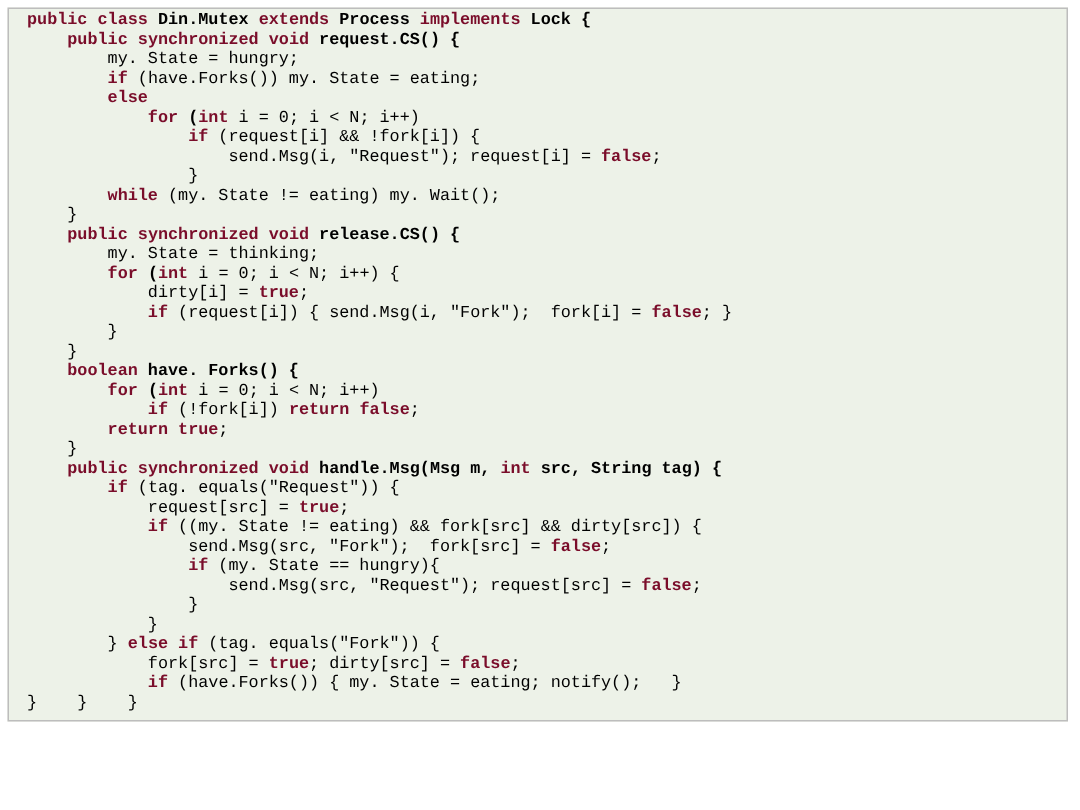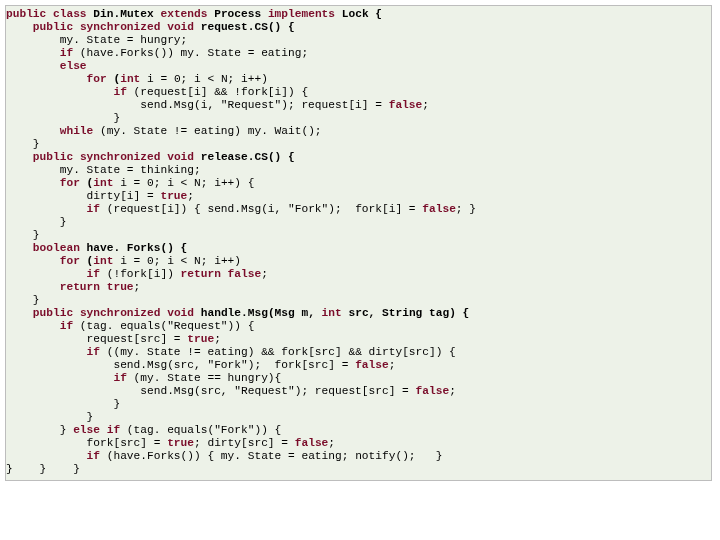--- a/index.html
+++ b/index.html
@@ -7,21 +7,21 @@
     padding: 0;
     background: #fff;
     width: 720px;
     height: 540px;
     overflow: hidden;
   }
   .code-box {
     background: #edf2e8;
     border: 1px solid #bdbdbd;
     margin: 5px 8px 8px 5px;
-    padding: 2px 4px 4px 0;
+    padding: 2px 4px 4px 12px;
     font-family: "Courier New", Courier, monospace;
     font-size: 11.2px;
     line-height: 13px;
     color: #000;
     white-space: pre;
   }
   .kw { color: #7a0d2a; font-weight: bold; }
   .bold { font-weight: bold; }
 </style>
 </head>

